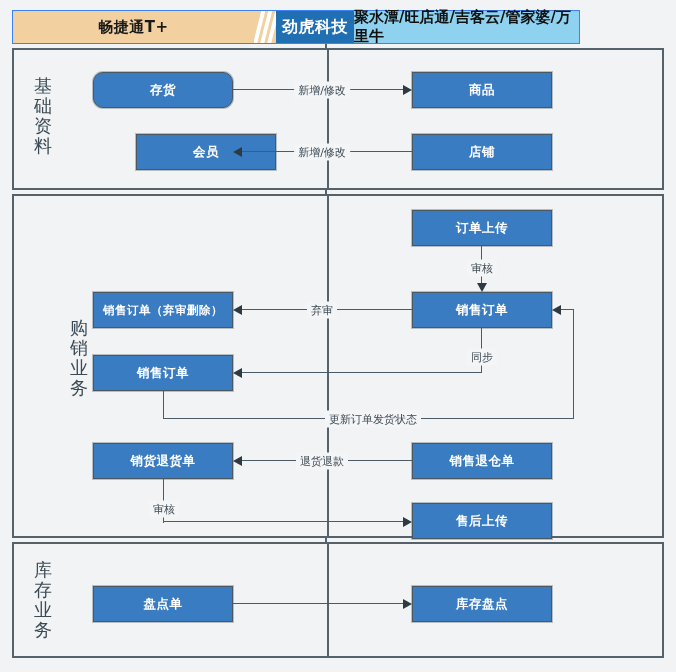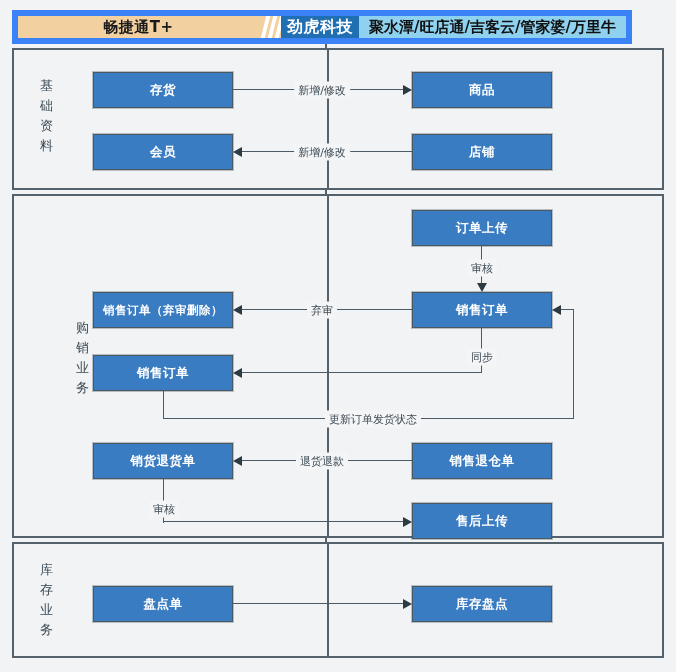--- a/index.html
+++ b/index.html
@@ -18,24 +18,24 @@
     width: 676px;
     height: 672px;
     background: #f1f3f5;
   }
 
   
   .header {
     position: absolute;
     left: 12px;
     top: 10px;
-    width: 620px;
+    width: 568px;
     height: 34px;
     display: flex;
-    border: 6px solid #3b82f6;
+    border: 1px solid #3b82f6;
     box-sizing: border-box;
   }
   .hdr-left {
     position: relative;
     width: 241px;
     background: #f2d0a0;
     display: flex;
     align-items: center;
     justify-content: center;
     color: #1a1a1a;
@@ -117,22 +117,21 @@
     position: absolute;
     left: 325px;
     width: 2px;
     background: #55626b;
   }
 
   .sec-label {
     position: absolute;
     left: 20px;
     width: 26px;
-    text-align: center;
-    font-size: 13px;
+    font-size: 18px;
     color: #3b4a54;
     line-height: 20px;
     letter-spacing: 1px;
     font-weight: 500;
   }
 
   
   .node {
     position: absolute;
     background: #3a7cc2;
@@ -217,31 +216,31 @@
   <div class="gap-divider" style="top:188px;height:8px;"></div>
   <div class="gap-divider" style="top:536px;height:8px;"></div>
 
   <div class="section" id="sec-basic">
     <div class="vdivider"></div>
     <div class="sec-label" style="top:26px;">
       <div style="word-break:break-all;">基础资料</div>
     </div>
   </div>
 
-  <div class="node left" style="top:72px;">
+  <div class="node left" style="top:72px;border-radius:10px;">
     <span>存货</span>
   </div>
   <div class="node right" style="top:72px;">
     <span>商品</span>
   </div>
   <div class="ln-h" style="left:233px; top:89px; width:170px;"></div>
   <div class="arrow right" style="left:403px; top:85px;"></div>
   <div class="edge-label" style="left:322px; top:90px;">新增/修改</div>
 
-  <div class="node left" style="top:134px;">
+  <div class="node left" style="top:134px;margin-left:43px;">
     <span>会员</span>
   </div>
   <div class="node right" style="top:134px;">
     <span>店铺</span>
   </div>
   <div class="ln-h" style="left:242px; top:151px; width:170px;"></div>
   <div class="arrow left" style="left:233px; top:147px;"></div>
   <div class="edge-label" style="left:322px; top:152px;">新增/修改</div>
 
   <div class="section" id="sec-sales">

